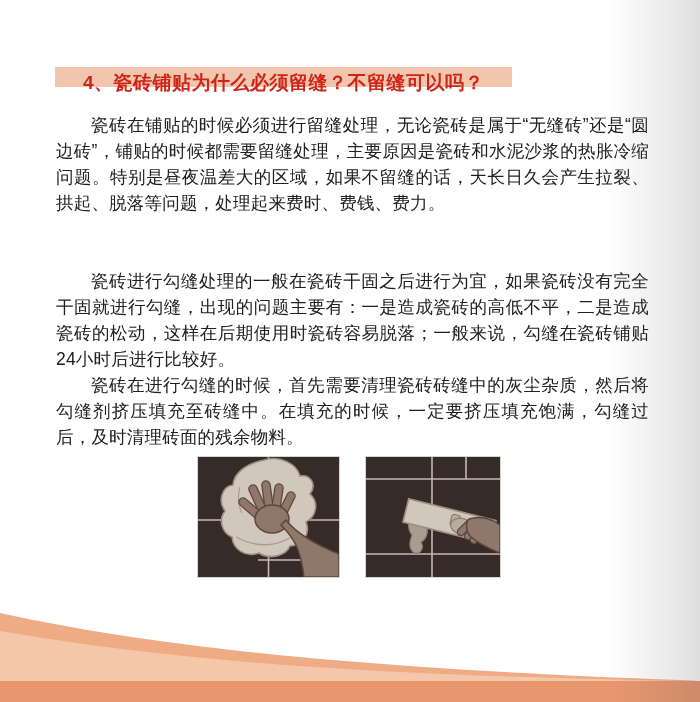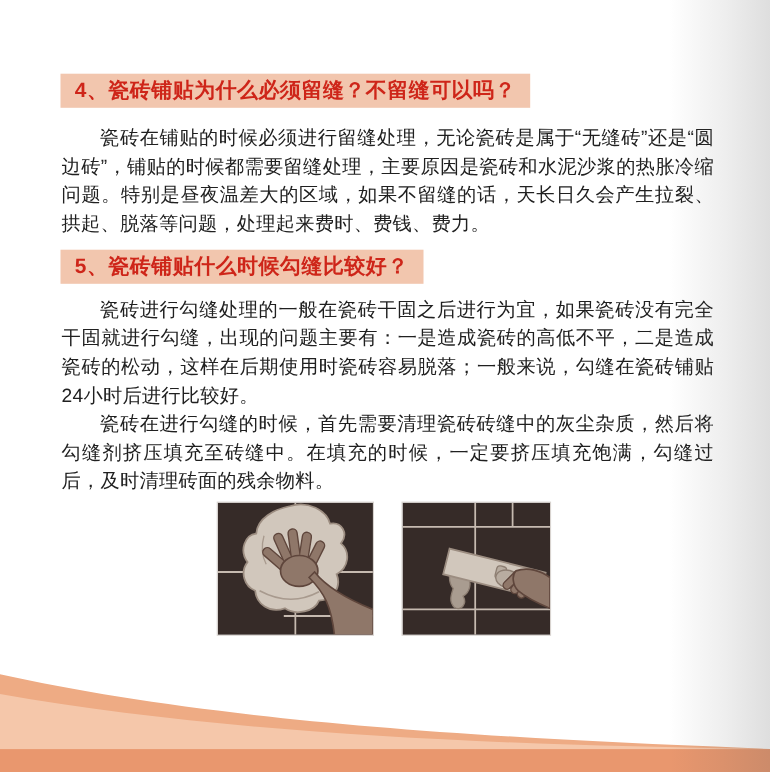--- a/index.html
+++ b/index.html
@@ -18,22 +18,22 @@
     position:absolute;top:0;right:0;width:92px;height:702px;
     background:linear-gradient(to right, rgba(90,90,90,0) 0%, rgba(90,90,90,0.10) 55%, rgba(90,90,90,0.20) 100%);
     pointer-events:none;z-index:6;
   }
   .h-bar{
     position:absolute;left:55px;
     display:inline-block;
     background:#f2c6ae;
     color:#ce2519;
     font-size:19px;font-weight:bold;
-    height:31px;line-height:31px;
-    padding:0 13px;
+    height:20px;line-height:31px;
+    padding:0 28px;
     white-space:nowrap;
     letter-spacing:0.5px;
   }
   .h-bar.first{top:67px;}
   .h-bar.second{top:227px;}
   .body-text{
     position:absolute;left:56px;width:593px;
     color:#202020;
     font-size:17.5px;line-height:26px;
     text-align:justify;
@@ -58,21 +58,20 @@
 <body>
 
 <div class="page">
 
   <div class="h-bar first">4、瓷砖铺贴为什么必须留缝？不留缝可以吗？</div>
 
   <div class="body-text p1">
     <p>瓷砖在铺贴的时候必须进行留缝处理，无论瓷砖是属于“无缝砖”还是“圆边砖”，铺贴的时候都需要留缝处理，主要原因是瓷砖和水泥沙浆的热胀冷缩问题。特别是昼夜温差大的区域，如果不留缝的话，天长日久会产生拉裂、拱起、脱落等问题，处理起来费时、费钱、费力。</p>
   </div>
 
-  <div class="h-bar second">5、瓷砖铺贴什么时候勾缝比较好？</div>
 
   <div class="body-text p23">
     <p>瓷砖进行勾缝处理的一般在瓷砖干固之后进行为宜，如果瓷砖没有完全干固就进行勾缝，出现的问题主要有：一是造成瓷砖的高低不平，二是造成瓷砖的松动，这样在后期使用时瓷砖容易脱落；一般来说，勾缝在瓷砖铺贴24小时后进行比较好。</p>
     <p>瓷砖在进行勾缝的时候，首先需要清理瓷砖砖缝中的灰尘杂质，然后将勾缝剂挤压填充至砖缝中。在填充的时候，一定要挤压填充饱满，勾缝过后，及时清理砖面的残余物料。</p>
   </div>
 
   <div class="figure left" aria-label="wiping tile surface with cloth">
     <svg width="141" height="120" viewBox="0 0 141 120">
       <rect x="0" y="0" width="141" height="120" fill="#362b28"></rect>
 

